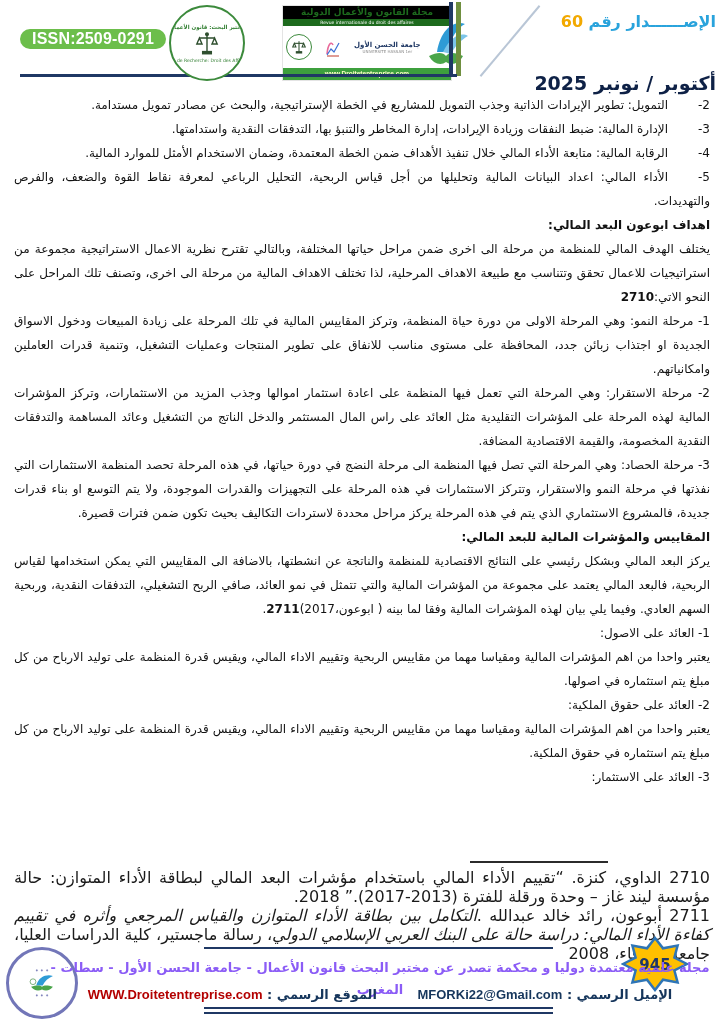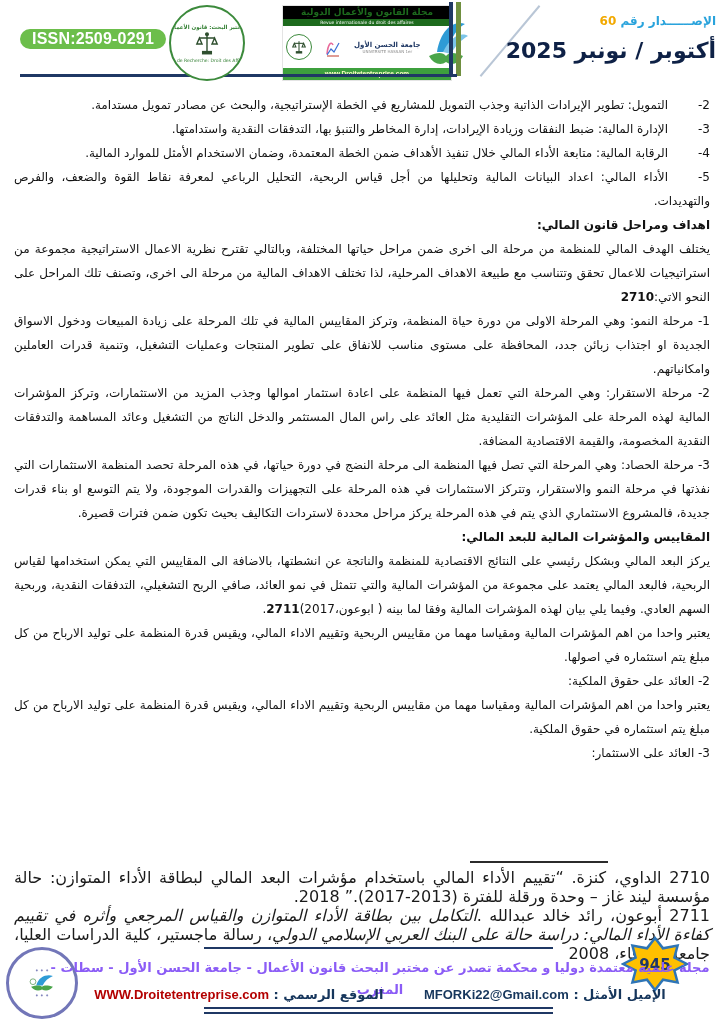--- a/index.html
+++ b/index.html
@@ -34,23 +34,23 @@
   .ml-web { background:#3da03d; color:#fdfdc8; font-size:6.5px; font-weight:bold;
             text-align:center; line-height:12px; height:12px; white-space:nowrap;
             font-family:"Liberation Sans","DejaVu Sans",sans-serif; }
   .bird { position:absolute; right:-18px; top:-8px; width:46px; height:56px; }
 
   .bar-navy  { position:absolute; left:449px; top:2px; width:4px; height:74px; background:#1f3864; }
   .bar-green { position:absolute; left:456px; top:2px; width:5px; height:74px; background:#6f8f3f; }
 
   .hdr-right { position:absolute; left:470px; top:8px; width:246px; text-align:right;
                direction:rtl; padding-left:10px; z-index:2; }
-  .issue-line { color:#29a3dc; font-weight:bold; font-size:12px; line-height:27px; white-space:nowrap; }
+  .issue-line { color:#29a3dc; font-weight:bold; font-size:16px; line-height:27px; white-space:nowrap; }
   .issue-line .num { color:#f2a900; }
-  .date-line { color:#0e2146; font-weight:bold; font-size:22px; line-height:32px; white-space:nowrap; }
+  .date-line { color:#0e2146; font-weight:bold; font-size:19px; line-height:32px; white-space:nowrap;margin-top:32px; }
   .diag { position:absolute; left:464px; top:40px; width:92px; height:2px;
           background:#b9c6d6; transform:rotate(-50deg); z-index:1; }
 
   .hdr-rule { position:absolute; left:20px; top:74px; width:437px; height:3px; background:#1f3864; }
 
   
   .body-text { position:absolute; left:14px; top:93px; width:696px; direction:rtl;
                text-align:justify; font-size:12px; line-height:24px; color:#121212; }
   .pline { margin:0; }
   .h { font-weight:bold; }
@@ -148,32 +148,33 @@
   </div>
 
   <div class="hdr-rule"></div>
 
   <div class="body-text">
     <p class="pline"><span>2-</span><span class="tab"></span><span>التمويل: تطوير الإيرادات الذاتية وجذب التمويل للمشاريع في الخطة الإستراتيجية، والبحث عن مصادر تمويل مستدامة.</span></p>
     <p class="pline"><span>3-</span><span class="tab"></span><span>الإدارة المالية: ضبط النفقات وزيادة الإيرادات، إدارة المخاطر والتنبؤ بها، التدفقات النقدية واستدامتها.</span></p>
     <p class="pline"><span>4-</span><span class="tab"></span><span>الرقابة المالية: متابعة الأداء المالي خلال تنفيذ الأهداف ضمن الخطة المعتمدة، وضمان الاستخدام الأمثل للموارد المالية.</span></p>
     <p class="pline"><span>5-</span><span class="tab"></span><span>الأداء المالي: اعداد البيانات المالية وتحليلها من أجل قياس الربحية، التحليل الرباعي لمعرفة نقاط القوة والضعف، والفرص والتهديدات.</span></p>
 
-    <p class="pline h">اهداف ومراحل قانون المالي:</p>
+    <p class="pline h">اهداف ابوعون البعد المالي:</p>
 
     <p class="pline"><span>يختلف الهدف المالي للمنظمة من مرحلة الى اخرى ضمن مراحل حياتها المختلفة، وبالتالي تقترح نظرية الاعمال الاستراتيجية مجموعة من استراتيجيات للاعمال تحقق وتتناسب مع طبيعة الاهداف المرحلية، لذا تختلف الاهداف المالية من مرحلة الى اخرى، وتصنف تلك المراحل على النحو الاتي:</span><span class="ref">2710</span><span></span></p>
 
     <p class="pline">1- مرحلة النمو: وهي المرحلة الاولى من دورة حياة المنظمة، وتركز المقاييس المالية في تلك المرحلة على زيادة المبيعات ودخول الاسواق الجديدة او اجتذاب زبائن جدد، المحافظة على مستوى مناسب للانفاق على تطوير المنتجات وعمليات التشغيل، وتنمية قدرات العاملين وامكانياتهم.</p>
     <p class="pline">2- مرحلة الاستقرار: وهي المرحلة التي تعمل فيها المنظمة على اعادة استثمار اموالها وجذب المزيد من الاستثمارات، وتركز المؤشرات المالية لهذه المرحلة على المؤشرات التقليدية مثل العائد على راس المال المستثمر والدخل الناتج من التشغيل وعائد المساهمة والتدفقات النقدية المخصومة، والقيمة الاقتصادية المضافة.</p>
     <p class="pline">3- مرحلة الحصاد: وهي المرحلة التي تصل فيها المنظمة الى مرحلة النضج في دورة حياتها، في هذه المرحلة تحصد المنظمة الاستثمارات التي نفذتها في مرحلة النمو والاستقرار، وتتركز الاستثمارات في هذه المرحلة على التجهيزات والقدرات الموجودة، ولا يتم التوسع او بناء قدرات جديدة، فالمشروع الاستثماري الذي يتم في هذه المرحلة يركز مراحل محددة لاستردات التكاليف بحيث تكون ضمن فترات قصيرة.</p>
 
     <p class="pline h">المقاييس والمؤشرات المالية للبعد المالي:</p>
 
     <p class="pline"><span>يركز البعد المالي وبشكل رئيسي على النتائج الاقتصادية للمنظمة والناتجة عن انشطتها، بالاضافة الى المقاييس التي يمكن استخدامها لقياس الربحية، فالبعد المالي يعتمد على مجموعة من المؤشرات المالية والتي تتمثل في نمو العائد، صافي الربح التشغيلي، التدفقات النقدية، وربحية السهم العادي. وفيما يلي بيان لهذه المؤشرات المالية وفقا لما بينه ( ابوعون،2017)</span><span class="ref">2711</span><span>.</span></p>
 
+    <p class="pline">1- العائد على الاصول:</p>
     <p class="pline">يعتبر واحدا من اهم المؤشرات المالية ومقياسا مهما من مقاييس الربحية وتقييم الاداء المالي، ويقيس قدرة المنظمة على توليد الارباح من كل مبلغ يتم استثماره في اصولها.</p>
     <p class="pline">2- العائد على حقوق الملكية:</p>
     <p class="pline">يعتبر واحدا من اهم المؤشرات المالية ومقياسا مهما من مقاييس الربحية وتقييم الاداء المالي، ويقيس قدرة المنظمة على توليد الارباح من كل مبلغ يتم استثماره في حقوق الملكية.</p>
     <p class="pline">3- العائد على الاستثمار:</p>
   </div>
 
   <div class="fn-sep"></div>
   <div class="footnotes">
     <p class="fn"><span>2710</span><span> الداوي، كنزة. “تقييم الأداء المالي باستخدام مؤشرات البعد المالي لبطاقة الأداء المتوازن: حالة مؤسسة ليند غاز – وحدة ورقلة للفترة (2013-2017).” 2018.</span></p>
     <p class="fn"><span>2711</span><span> أبوعون، رائد خالد عبدالله .</span><i>التكامل بين بطاقة الأداء المتوازن والقياس المرجعي وأثره في تقييم كفاءة الأداء المالي: دراسة حالة على البنك العربي الإسلامي الدولي</i><span>، رسالة ماجستير، كلية الدراسات العليا، جامعة الزرقاء، 2008</span></p>
@@ -190,21 +191,21 @@
       <path d="M14 18 C18 4 30 0 40 3 C33 6 27 11 24 18 Z" fill="#2e9bd6"></path>
       <path d="M6 20 C14 17 20 17 23 20 C26 17 32 17 40 20 C36 26 28 27 23 24 C18 27 10 26 6 20 Z" fill="#4aa54a"></path>
       <circle cx="9" cy="12" r="4.5" fill="none" stroke="#3c8a3c" stroke-width="1"></circle>
     </svg>
     <span class="st-txt">⁕ ⁕ ⁕</span>
   </div>
 
   <div class="f-rule-top"></div>
   <div class="f-line1">مجلة علمية معتمدة  دوليا و محكمة تصدر عن مختبر البحث قانون الأعمال - جامعة الحسن الأول - سطات - المغرب</div>
   <div class="f-line2">
-    <span>الإميل الأمثل :</span>
+    <span>الإميل الرسمي :</span>
     <span class="email">MFORKi22@Gmail.com</span>
     <span>الموقع الرسمي :</span>
     <span class="url">WWW.Droitetentreprise.com</span>
   </div>
   <div class="f-rule-b1"></div>
   <div class="f-rule-b2"></div>
 
 </div>
 
 </body></html>

